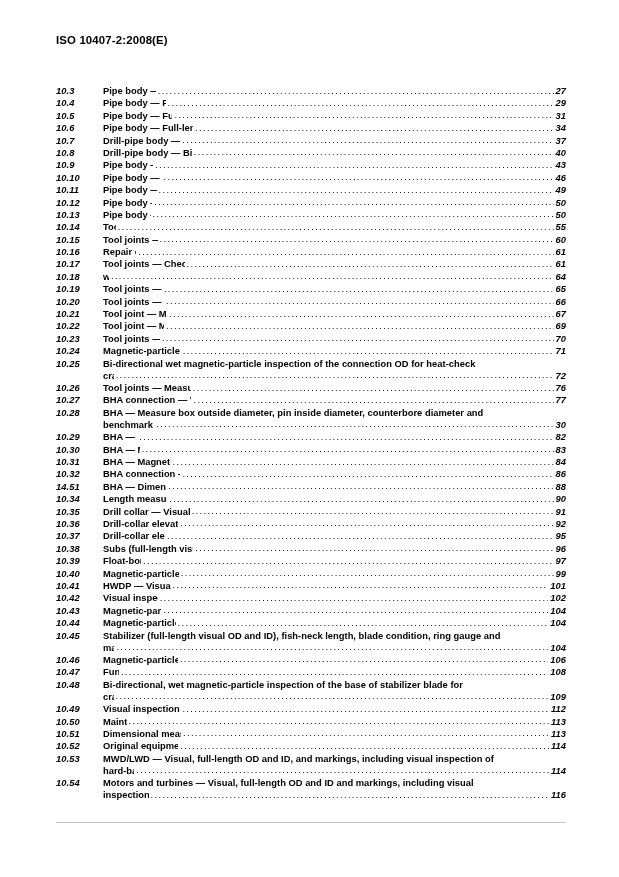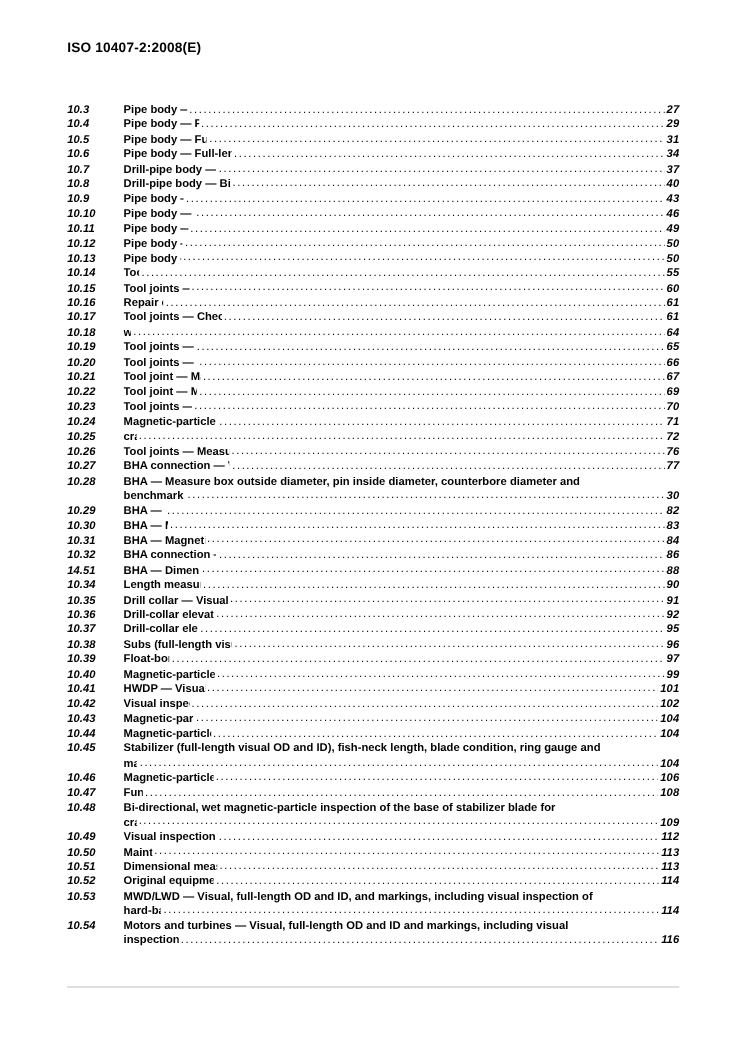--- a/index.html
+++ b/index.html
@@ -361,20 +361,21 @@
           <div class="toc-tail">
             <span class="toc-tail-text">Magnetic-particle inspection of the connection OD for heat-check cracking</span>
             <span class="leader">................................................................................................................................................................................................................................................................................................................................................................................................................</span>
             <span class="toc-page">71</span>
           </div>
         </div>
       </div>
       <div class="toc-entry">
         <div class="toc-num">10.25</div>
         <div class="toc-body">
+          <span class="toc-line-plain">Bi-directional wet magnetic-particle inspection of the connection OD for heat-check</span>
           <div class="toc-tail">
             <span class="toc-tail-text">cracking</span>
             <span class="leader">................................................................................................................................................................................................................................................................................................................................................................................................................</span>
             <span class="toc-page">72</span>
           </div>
         </div>
       </div>
       <div class="toc-entry">
         <div class="toc-num">10.26</div>
         <div class="toc-body">

